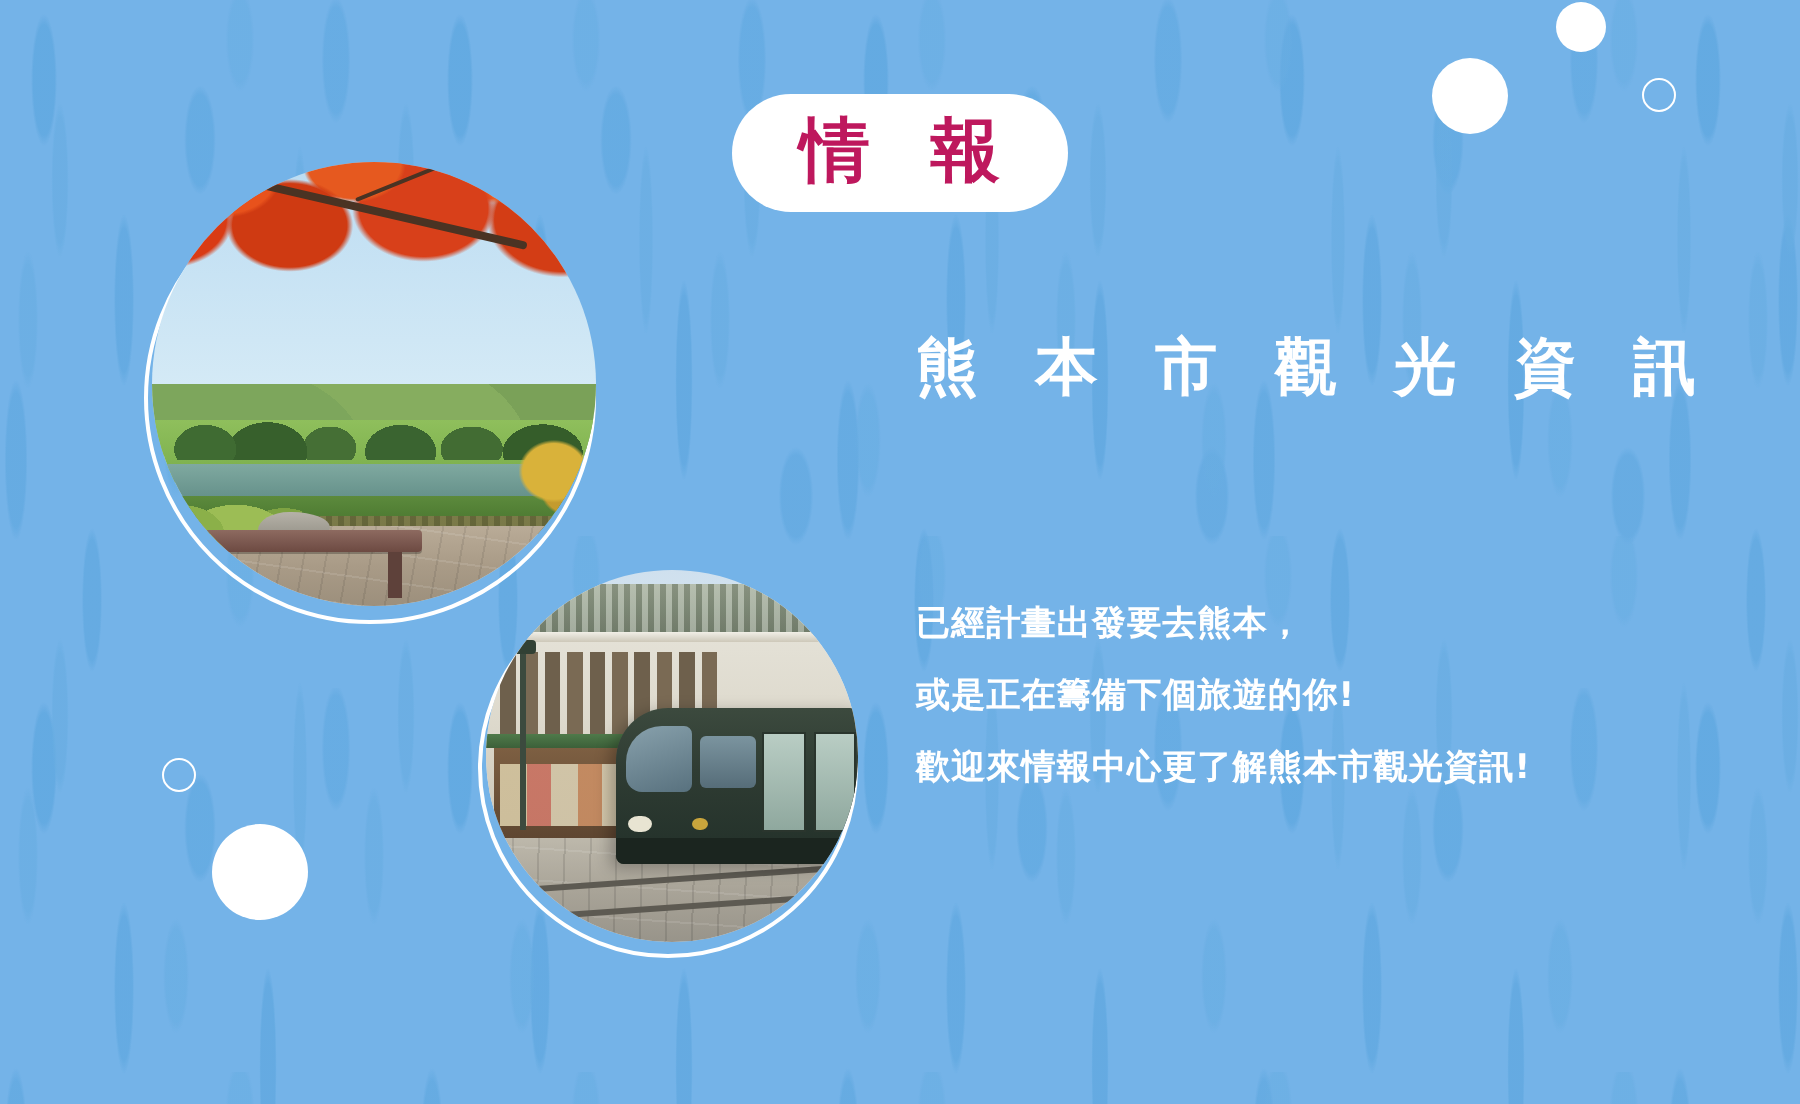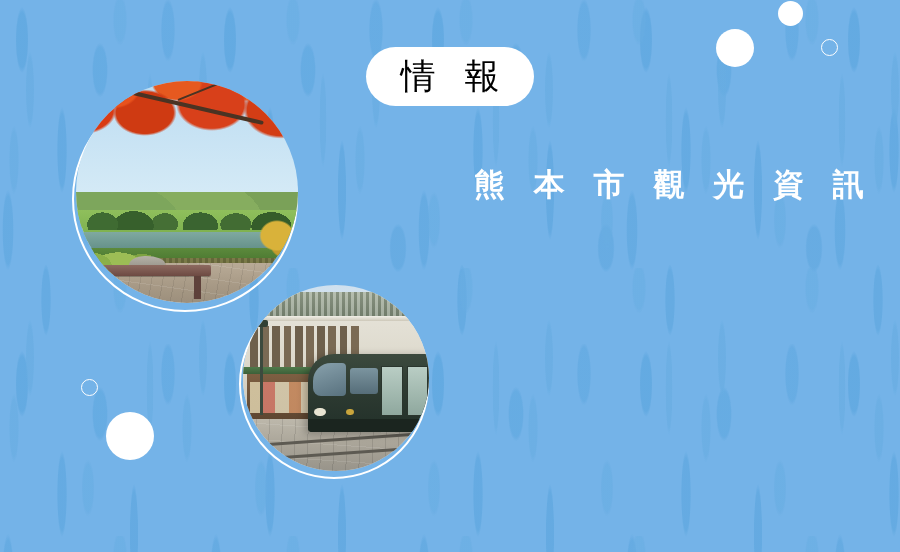--- a/index.html
+++ b/index.html
@@ -74,23 +74,23 @@
     top: 47px;
     width: 168px;
     height: 59px;
     background: #ffffff;
     border-radius: 30px;
     display: flex;
     align-items: center;
     justify-content: center;
   }
   .badge-text {
-    color: #000000;
+    color: #be185d;
     font-size: 35px;
-    font-weight: normal;
+    font-weight: bold;
     letter-spacing: 9px;
     text-indent: 9px;
     line-height: 1;
     font-family: "DejaVu Sans", "Liberation Sans", sans-serif;
   }
 
   
   .photo-circle {
     position: absolute;
     border-radius: 50%;
@@ -352,21 +352,21 @@
   
   .content {
     position: absolute;
     left: 458px;
     top: 0;
     width: 420px;
     height: 552px;
   }
   .headline {
     position: absolute;
-    left: 16px;
+    left: 0;
     top: 160px;
     width: 420px;
   }
   .headline-line {
     color: #ffffff;
     font-size: 31px;
     font-weight: bold;
     letter-spacing: 9px;
     line-height: 48px;
     white-space: nowrap;
@@ -457,16 +457,21 @@
   <div class="badge">
     <span class="badge-text">情 報</span>
   </div>
 
   <div class="content">
 
     <div class="headline">
       <div class="headline-line">熊 本 市 觀 光 資 訊</div>
     </div>
 
+    <div class="paragraph">
+      <div class="paragraph-line">已經計畫出發要去熊本，</div>
+      <div class="paragraph-line">或是正在籌備下個旅遊的你!</div>
+      <div class="paragraph-line">歡迎來情報中心更了解熊本市觀光資訊!</div>
+    </div>
 
   </div>
 
 </div>
 
 </body></html>

